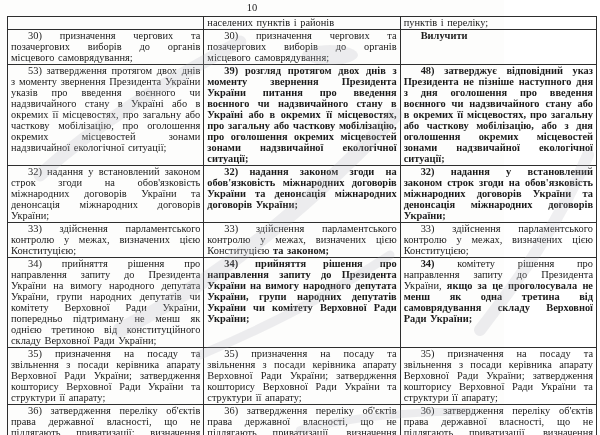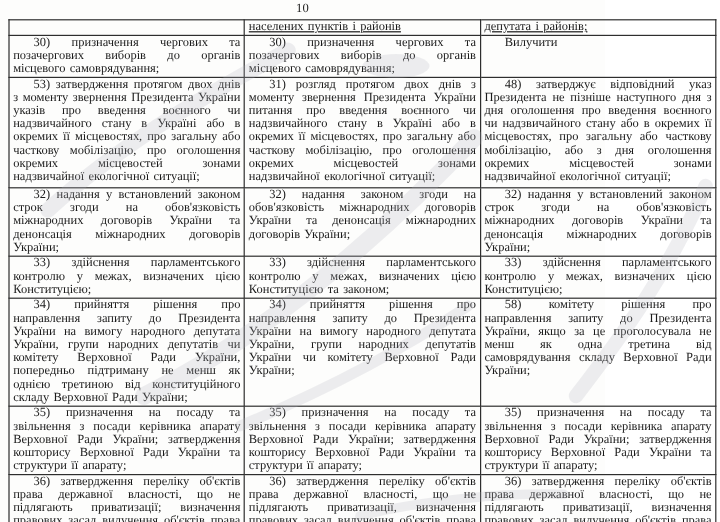--- a/index.html
+++ b/index.html
@@ -46,22 +46,22 @@
   table.cmp tr:nth-child(6) { height: 77px; margin-left: 24px; }
   table.cmp tr:nth-child(7) { height: 44px; }
   table.cmp tr:nth-child(8) { height: 55px; }
   table.cmp tr:nth-child(9) { height: 29px; }
   .cell-text {
     margin: 0;
     text-align: justify;
     text-indent: 17px;
     word-spacing: 1px;
   }
-  .cell-text.no-indent { text-indent: 0; text-decoration: underline; }
-  .b { font-weight: normal; }
+  .cell-text.no-indent { text-indent: 0; }
+  .b { font-weight: bold; }
   svg.wm {
     position: absolute;
     left: 0; top: 0;
     pointer-events: none;
   }
 </style>
 </head>
 <body>
 
 <div class="page">
@@ -73,40 +73,40 @@
         <col>
         <col>
     </colgroup>
     <tbody>
         <tr>
           <td></td>
           <td>
             <p class="cell-text no-indent"><span>населених пунктів і районів</span></p>
           </td>
           <td>
-            <p class="cell-text no-indent"><span>депутата і районів;</span></p>
+            <p class="cell-text no-indent"><span>пунктів і переліку;</span></p>
           </td>
         </tr>
         <tr>
           <td>
             <p class="cell-text"><span>30) призначення чергових та позачергових виборів до органів місцевого самоврядування;</span></p>
           </td>
           <td>
             <p class="cell-text"><span>30) призначення чергових та позачергових виборів до органів місцевого самоврядування;</span></p>
           </td>
           <td>
             <p class="cell-text"><span class="b">Вилучити</span></p>
           </td>
         </tr>
         <tr>
           <td>
             <p class="cell-text"><span>53) затвердження протягом двох днів з моменту звернення Президента України указів про введення воєнного чи надзвичайного стану в Україні або в окремих її місцевостях, про загальну або часткову мобілізацію, про оголошення окремих місцевостей зонами надзвичайної екологічної ситуації;</span></p>
           </td>
           <td>
-            <p class="cell-text"><span class="b">31) розгляд протягом двох днів з моменту звернення Президента України питання про введення воєнного чи надзвичайного стану в Україні або в окремих її місцевостях, про загальну або часткову мобілізацію, про оголошення окремих місцевостей зонами надзвичайної екологічної ситуації;</span></p>
+            <p class="cell-text"><span class="b">39) розгляд протягом двох днів з моменту звернення Президента України питання про введення воєнного чи надзвичайного стану в Україні або в окремих її місцевостях, про загальну або часткову мобілізацію, про оголошення окремих місцевостей зонами надзвичайної екологічної ситуації;</span></p>
           </td>
           <td>
             <p class="cell-text"><span class="b">48) затверджує відповідний указ Президента не пізніше наступного дня з дня оголошення про введення воєнного чи надзвичайного стану або в окремих її місцевостях, про загальну або часткову мобілізацію, або з дня оголошення окремих місцевостей зонами надзвичайної екологічної ситуації;</span></p>
           </td>
         </tr>
         <tr>
           <td>
             <p class="cell-text"><span>32) надання у встановлений законом строк згоди на обов'язковість міжнародних договорів України та денонсація міжнародних договорів України;</span></p>
           </td>
           <td>
@@ -128,21 +128,21 @@
           </td>
         </tr>
         <tr>
           <td>
             <p class="cell-text"><span>34) прийняття рішення про направлення запиту до Президента України на вимогу народного депутата України, групи народних депутатів чи комітету Верховної Ради України, попередньо підтриману не менш як однією третиною від конституційного складу Верховної Ради України;</span></p>
           </td>
           <td>
             <p class="cell-text"><span class="b">34) прийняття рішення про направлення запиту до Президента України на вимогу народного депутата України, групи народних депутатів України чи комітету Верховної Ради України;</span></p>
           </td>
           <td>
-            <p class="cell-text"><span class="b">58) </span><span>комітету рішення про направлення запиту до Президента України, </span><span class="b">якщо за це проголосувала не менш як одна третина від самоврядування складу Верховної Ради України;</span></p>
+            <p class="cell-text"><span class="b">34) </span><span>комітету рішення про направлення запиту до Президента України, </span><span class="b">якщо за це проголосувала не менш як одна третина від самоврядування складу Верховної Ради України;</span></p>
           </td>
         </tr>
         <tr>
           <td>
             <p class="cell-text"><span>35) призначення на посаду та звільнення з посади керівника апарату Верховної Ради України; затвердження кошторису Верховної Ради України та структури її апарату;</span></p>
           </td>
           <td>
             <p class="cell-text"><span>35) призначення на посаду та звільнення з посади керівника апарату Верховної Ради України; затвердження кошторису Верховної Ради України та структури її апарату;</span></p>
           </td>
           <td>

